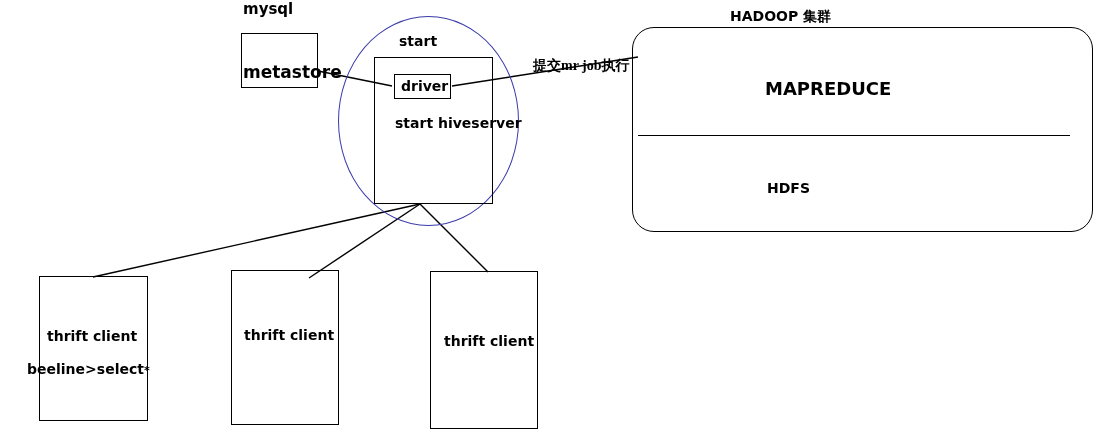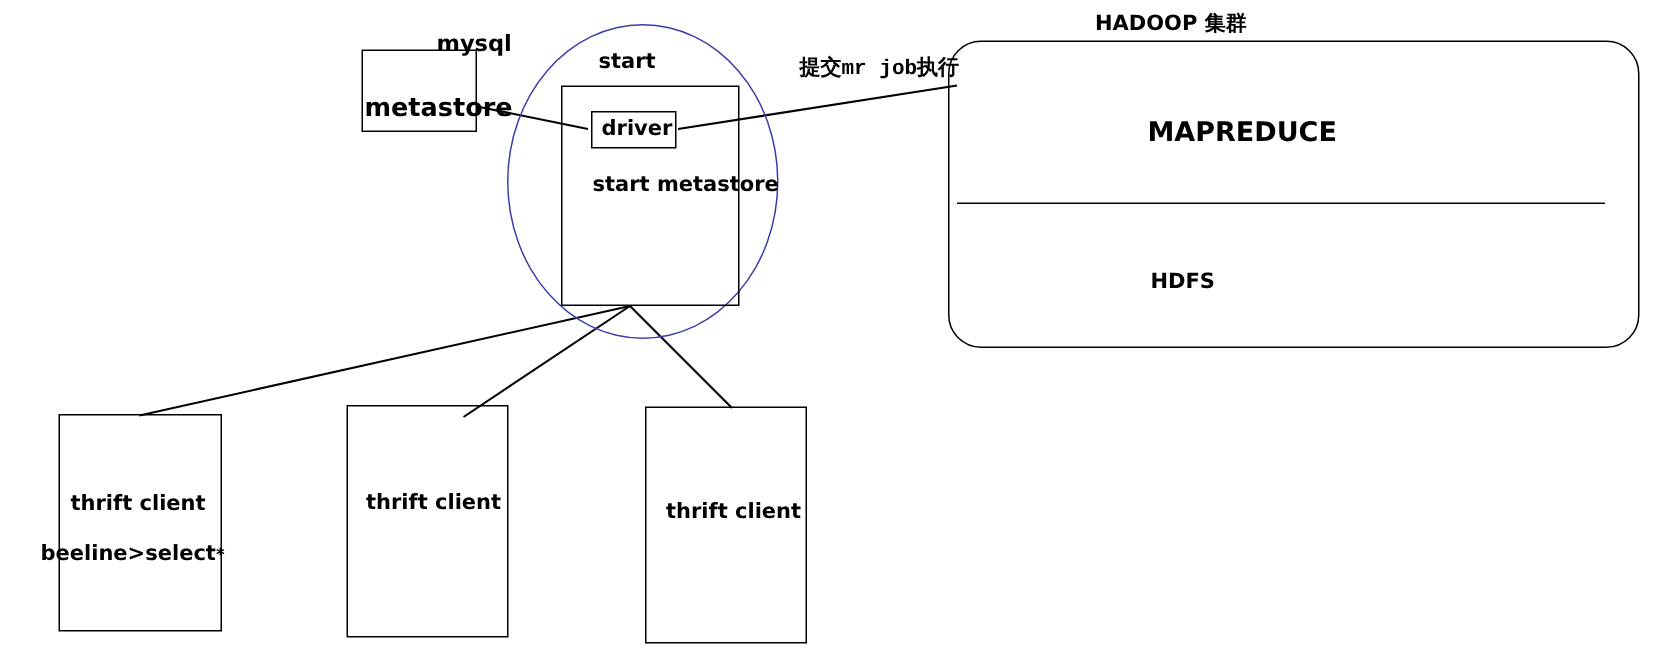--- a/index.html
+++ b/index.html
@@ -38,21 +38,22 @@
     background: transparent;
   }
   .lbl {
     position: absolute;
     white-space: nowrap;
     color: #000000;
     font-weight: bold;
     line-height: 1;
   }
   .lbl-cn {
-    font-family: Liberation Mono, monospace;
+    font-family: Liberation Serif, serif;
+    margin-top: 20px;
   }
   .divider {
     position: absolute;
     height: 0;
     border-top: 1.6px solid #000000;
   }
   .circle {
     position: absolute;
     box-sizing: border-box;
     border: 1.4px solid #3b3bab;
@@ -71,35 +72,35 @@
 
     <line x1="452" y1="86" x2="638" y2="57" stroke="#000000" stroke-width="1.4"></line>
 
     <line x1="420" y1="204" x2="93" y2="277" stroke="#000000" stroke-width="1.4"></line>
 
     <line x1="420" y1="204" x2="309" y2="278" stroke="#000000" stroke-width="1.4"></line>
 
     <line x1="420" y1="204" x2="488" y2="272" stroke="#000000" stroke-width="1.4"></line>
   </svg>
 
-  <div class="lbl" style="left:243px; top:22px; font-size:15px;margin-left:48px;">mysql</div>
+  <div class="lbl" style="left:243px; top:2px; font-size:15px;">mysql</div>
 
   <div class="node-box" style="left:241px; top:33px; width:77px; height:55px;"></div>
   <div class="lbl" style="left:243px; top:64px; font-size:17px;">metastore</div>
 
   <div class="circle" style="left:338px; top:16px; width:181px; height:210px;"></div>
 
   <div class="lbl" style="left:399px; top:34px; font-size:14px;">start</div>
 
   <div class="node-box" style="left:374px; top:57px; width:119px; height:147px;"></div>
 
   <div class="node-box" style="left:394px; top:74px; width:57px; height:25px;"></div>
   <div class="lbl" style="left:401px; top:79px; font-size:14px;">driver</div>
 
-  <div class="lbl" style="left:395px; top:116px; font-size:14px;">start metastore</div>
+  <div class="lbl" style="left:395px; top:116px; font-size:14px;">start hiveserver</div>
 
   <div class="lbl lbl-cn" style="left:533px; top:39px; font-size:14px;">提交mr job执行</div>
 
   <div class="lbl" style="left:730px; top:9px; font-size:14px;">HADOOP 集群</div>
 
   <div class="rounded-box" style="left:632px; top:27px; width:461px; height:205px;"></div>
 
   <div class="lbl" style="left:765px; top:80px; font-size:18px;">MAPREDUCE</div>
 
   <div class="divider" style="left:638px; top:135px; width:432px;"></div>

